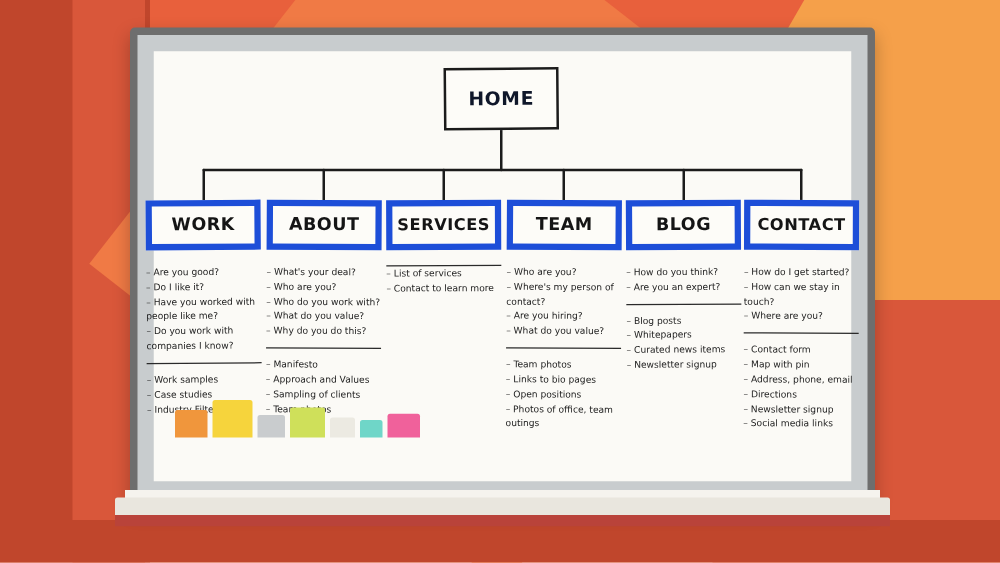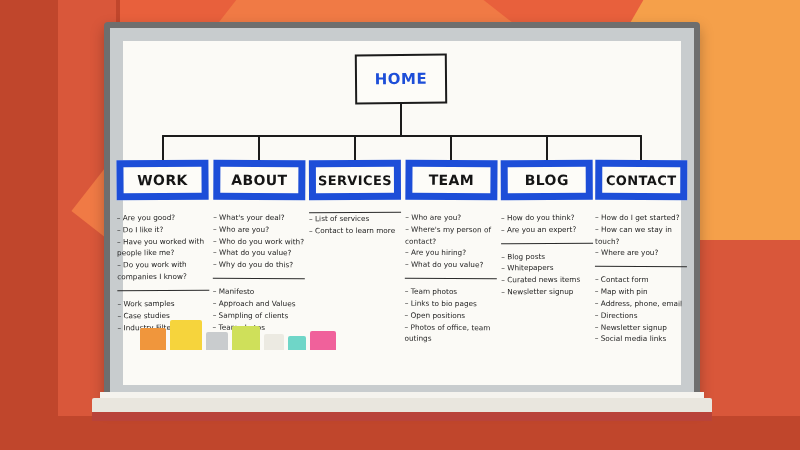--- a/index.html
+++ b/index.html
@@ -127,37 +127,37 @@
     position: absolute;
     border: 2px solid #1b1b1b;
     background: #fdfcf8;
     box-sizing: border-box;
     display: flex;
     align-items: center;
     justify-content: center;
     font-family: "DejaVu Sans", sans-serif;
     font-weight: bold;
     letter-spacing: 0.5px;
-    color: #1d4ed8;
+    color: #0f172a;
   }
   #node-home {
     left: 238px; top: 19px;
     width: 92px; height: 50px;
     font-size: 15px;
     transform: rotate(-0.5deg);
   }
 
   .col {
     position: absolute;
     top: 125px;
     width: 92px;
   }
   .col-box {
     width: 92px; height: 40px;
-    border: 7px solid #1d4ed8;
+    border: 5px solid #1d4ed8;
     background: #fdfcf8;
     box-sizing: border-box;
     display: flex;
     align-items: center;
     justify-content: center;
     font-size: 14px;
     font-weight: bold;
     letter-spacing: 0.4px;
     color: #151515;
   }

